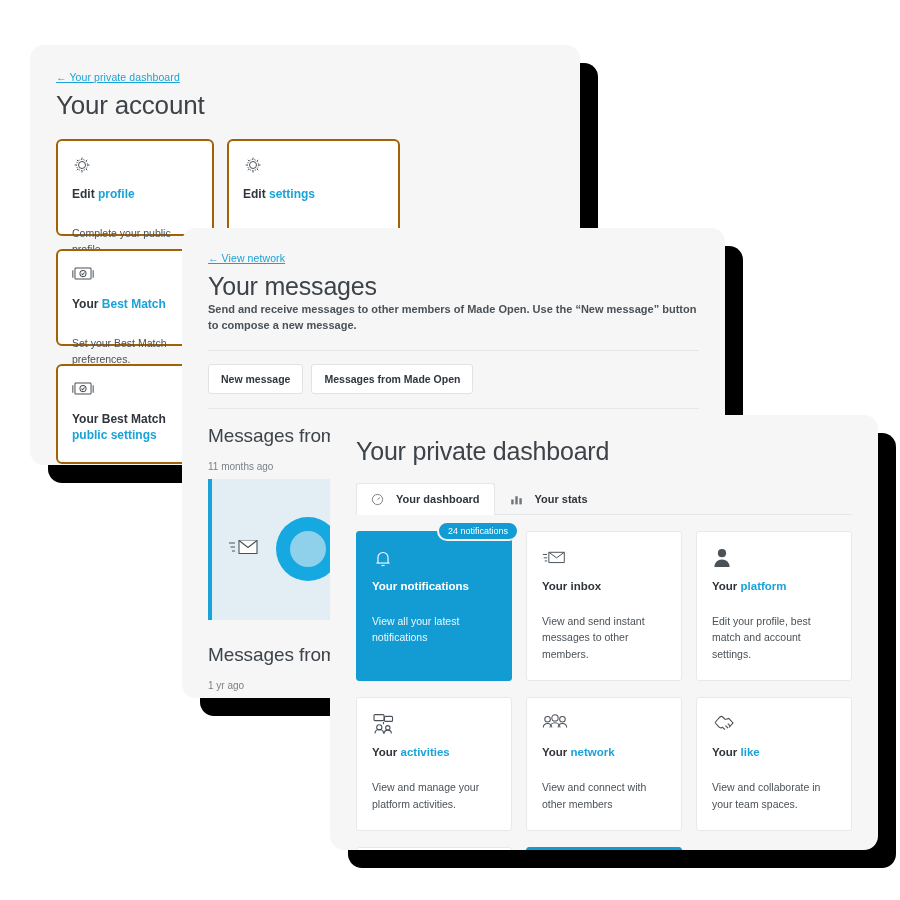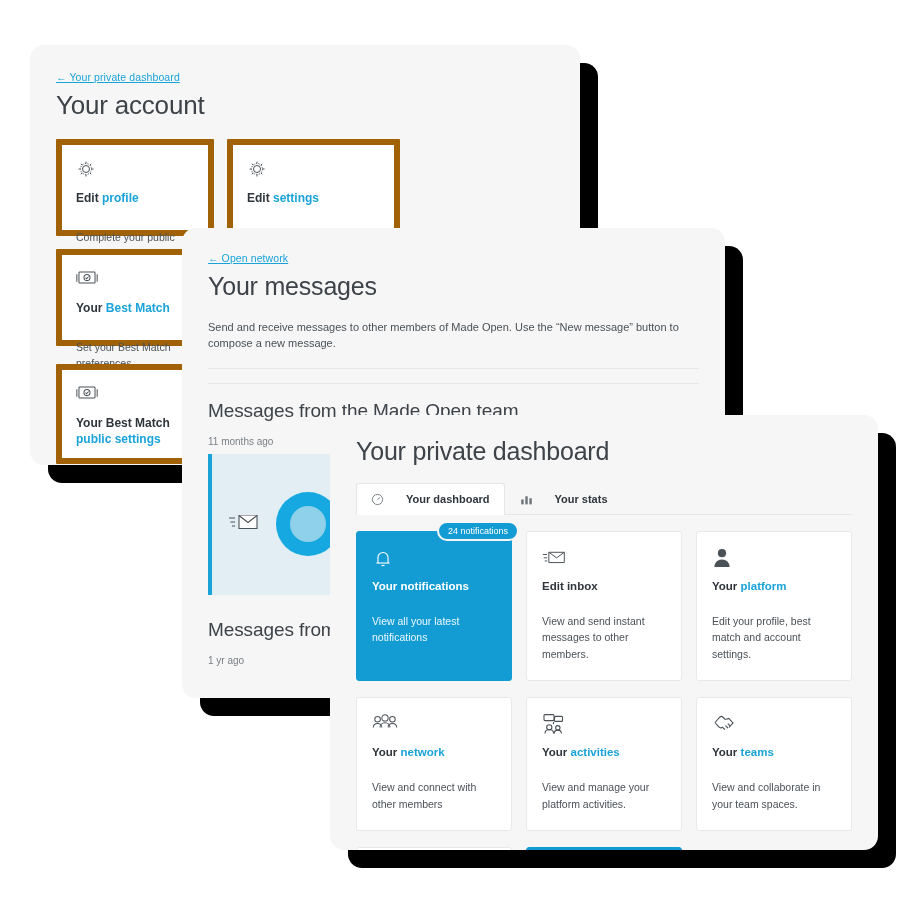--- a/index.html
+++ b/index.html
@@ -28,26 +28,26 @@
     display:inline-block;letter-spacing:.1px;
   }
   h1.page-title{
     font-size:26px;font-weight:400;color:#3d4349;
     margin:6px 0 0 0;letter-spacing:-.2px;line-height:1.15;
   }
   h1.page-title.big{font-size:25px;}
   .section-h{
     font-size:19px;font-weight:400;color:#3d4349;margin:0;letter-spacing:-.1px;
   }
-  .lede{font-size:11px;color:#4a5157;line-height:1.5;margin:18px 0 0 0;}
+  .lede{font-size:11px;color:#4a5157;line-height:1.5;margin:0 0 0 0;font-weight:bold;}
 
   
   .cardgrid{display:flex;gap:13px;margin-top:18px;flex-wrap:wrap;}
   .card{
-    background:#ffffff;border:6px solid #a16207;border-radius:1px;
+    background:#ffffff;border:2px solid #a16207;border-radius:6px;
     padding:14px 14px 16px 14px;box-sizing:border-box;
   }
   .card .ico{height:22px;margin-bottom:9px;color:#4a5157;}
   .card .c-title{font-size:12px;font-weight:700;color:#2f353b;line-height:1.35;margin:0;}
   .card .c-title .lnk{color:#1aa3d8;font-weight:700;}
   .card .c-body{font-size:10.5px;color:#4a5157;line-height:1.55;margin:23px 0 0 0;}
 
   
   .rule{height:1px;background:#e4e6e8;margin:16px 0 0 0;}
   .btnrow{display:flex;gap:8px;margin:13px 0 0 0;}
@@ -69,21 +69,21 @@
   .msgcard .avatar-ring i{
     width:36px;height:36px;border-radius:50%;background:#8fd0ea;display:block;
   }
   .msgtext{font-size:10.5px;color:#3d4349;line-height:1.7;}
   .msgtext .mt-head{color:#1aa3d8;font-weight:700;}
   .msgtext em{font-style:italic;display:block;}
 
   
   .tabs{display:flex;align-items:flex-end;border-bottom:1px solid #e4e6e8;margin-top:16px;}
   .tab{
-    display:flex;align-items:center;gap:22px;
+    display:flex;align-items:center;gap:12px;
     font-size:11px;font-weight:700;color:#2f353b;
     padding:9px 14px;cursor:pointer;background:transparent;
     border:1px solid transparent;border-bottom:none;position:relative;top:1px;
   }
   .tab.active{background:#ffffff;border-color:#e4e6e8;border-radius:3px 3px 0 0;}
   .tab .tico{color:#6e757b;display:flex;}
 
   .tilegrid{display:grid;grid-template-columns:repeat(3,1fr);gap:14px;margin-top:16px;}
   .tile{
     background:#ffffff;border:1px solid #e7e9eb;border-radius:3px;
@@ -184,26 +184,30 @@
         </div>
       </div>
 
       
       
     </div>
   </div>
 
   <div class="window" style="left:182px;top:228px;width:543px;height:470px;">
     <div class="win-pad" style="padding:20px 26px;">
-      <a class="backlink" href="#">← Open network</a>
+      <a class="backlink" href="#">← View network</a>
       <h1 class="page-title big">Your messages</h1>
       <p class="lede">Send and receive messages to other members of Made Open. Use the “New message” button to compose a new message.</p>
 
       <div class="rule"></div>
 
+      <div class="btnrow">
+        <button class="pillbtn">New message</button>
+        <button class="pillbtn">Messages from Made Open</button>
+      </div>
 
       <div class="rule" style="margin-top:14px;"></div>
 
       <h2 class="section-h" style="margin-top:16px;">Messages from the Made Open team</h2>
 
       <p class="timestamp">11 months ago</p>
 
       <div class="msgcard">
         <span style="flex:0 0 auto;">
           <svg width="34" height="26" viewBox="0 0 34 26" fill="#ffffff" stroke="#4a5157" stroke-width="1.1">
@@ -274,58 +278,40 @@
         </div>
 
         <div class="tile">
           <div class="t-ico">
             <svg width="24" height="20" viewBox="0 0 28 20" fill="none" stroke="#4a5157" stroke-width="1.15">
               <path d="M8 4.5h18v12H8z"></path>
                 <path d="M8 4.5l9 6.5 9-6.5"></path>
               <path d="M1 7h5M2 11h4M3.2 14.6h2.8"></path>
             </svg>
           </div>
-          <p class="t-title">Edit inbox</p>
+          <p class="t-title">Your inbox</p>
           <p class="t-body">View and send instant messages to other members.</p>
         </div>
 
         <div class="tile">
           <div class="t-ico">
             <svg width="20" height="22" viewBox="0 0 20 22" fill="none" stroke="#4a5157" stroke-width="1.2">
               <circle cx="10" cy="6.2" r="4.1" fill="#4a5157" stroke="none"></circle>
               <path d="M2.4 20c0-4.3 3.4-7.4 7.6-7.4s7.6 3.1 7.6 7.4" fill="#4a5157" stroke="none"></path>
             </svg>
           </div>
           <p class="t-title">
             <span>Your</span>
             <span class="lnk">platform</span>
           </p>
           <p class="t-body">Edit your profile, best match and account settings.</p>
         </div>
       </div>
 
       <div class="tilegrid">
-
-        <div class="tile">
-          <div class="t-ico">
-            <svg width="26" height="18" viewBox="0 0 28 18" fill="none" stroke="#4a5157" stroke-width="1.1">
-              <circle cx="6" cy="6" r="3"></circle>
-                <circle cx="14" cy="4.6" r="3.4"></circle>
-                <circle cx="22" cy="6" r="3"></circle>
-              <path d="M1.4 15c0-2.6 2-4.4 4.6-4.4S10.6 12.4 10.6 15"></path>
-              <path d="M8.6 15c0-3 2.4-5.2 5.4-5.2s5.4 2.2 5.4 5.2"></path>
-              <path d="M17.4 15c0-2.6 2-4.4 4.6-4.4S26.6 12.4 26.6 15"></path>
-            </svg>
-          </div>
-          <p class="t-title">
-            <span>Your</span>
-            <span class="lnk">network</span>
-          </p>
-          <p class="t-body">View and connect with other members</p>
-        </div>
 
         <div class="tile">
           <div class="t-ico">
             <svg width="24" height="22" viewBox="0 0 24 22" fill="none" stroke="#4a5157" stroke-width="1.1">
               <rect x="2" y="1.6" width="10" height="6" rx="1"></rect>
               <rect x="12.5" y="3.4" width="8" height="5" rx="1"></rect>
               <path d="M11.5 9v2.2"></path>
               <circle cx="7.3" cy="14.3" r="2.6"></circle>
                 <circle cx="15.8" cy="14.8" r="2.2"></circle>
               <path d="M3 20.5c0-2.4 1.9-4 4.3-4s4.3 1.6 4.3 4"></path>
@@ -334,30 +320,48 @@
           </div>
           <p class="t-title">
             <span>Your</span>
             <span class="lnk">activities</span>
           </p>
           <p class="t-body">View and manage your platform activities.</p>
         </div>
 
         <div class="tile">
           <div class="t-ico">
+            <svg width="26" height="18" viewBox="0 0 28 18" fill="none" stroke="#4a5157" stroke-width="1.1">
+              <circle cx="6" cy="6" r="3"></circle>
+                <circle cx="14" cy="4.6" r="3.4"></circle>
+                <circle cx="22" cy="6" r="3"></circle>
+              <path d="M1.4 15c0-2.6 2-4.4 4.6-4.4S10.6 12.4 10.6 15"></path>
+              <path d="M8.6 15c0-3 2.4-5.2 5.4-5.2s5.4 2.2 5.4 5.2"></path>
+              <path d="M17.4 15c0-2.6 2-4.4 4.6-4.4S26.6 12.4 26.6 15"></path>
+            </svg>
+          </div>
+          <p class="t-title">
+            <span>Your</span>
+            <span class="lnk">network</span>
+          </p>
+          <p class="t-body">View and connect with other members</p>
+        </div>
+
+        <div class="tile">
+          <div class="t-ico">
             <svg width="24" height="22" viewBox="0 0 24 22" fill="none" stroke="#4a5157" stroke-width="1.1">
               <path d="M3 9.5l5-5.5c.8-.8 2-.8 2.8 0l2.6 2.6"></path>
               <path d="M13.4 6.6l3.4-1.2 4.2 4.6-4 4.4"></path>
               <path d="M3 9.5l3.6 4.2c.9 1 2 1.4 3 1l1.6-.7"></path>
               <path d="M10.5 14.3l2.4 2.2M13.4 12.6l2.6 2.4M15.8 10.6l2.4 2.3"></path>
             </svg>
           </div>
           <p class="t-title">
             <span>Your</span>
-            <span class="lnk">teams</span>
+            <span class="lnk">like</span>
           </p>
           <p class="t-body">View and collaborate in your team spaces.</p>
         </div>
       </div>
 
       <div class="tilegrid lastrow">
 
         <div class="tile" style="min-height:108px;">
           <div class="t-ico">
             <svg width="21" height="21" viewBox="0 0 22 22" fill="none" stroke="#4a5157" stroke-width="1.2">

